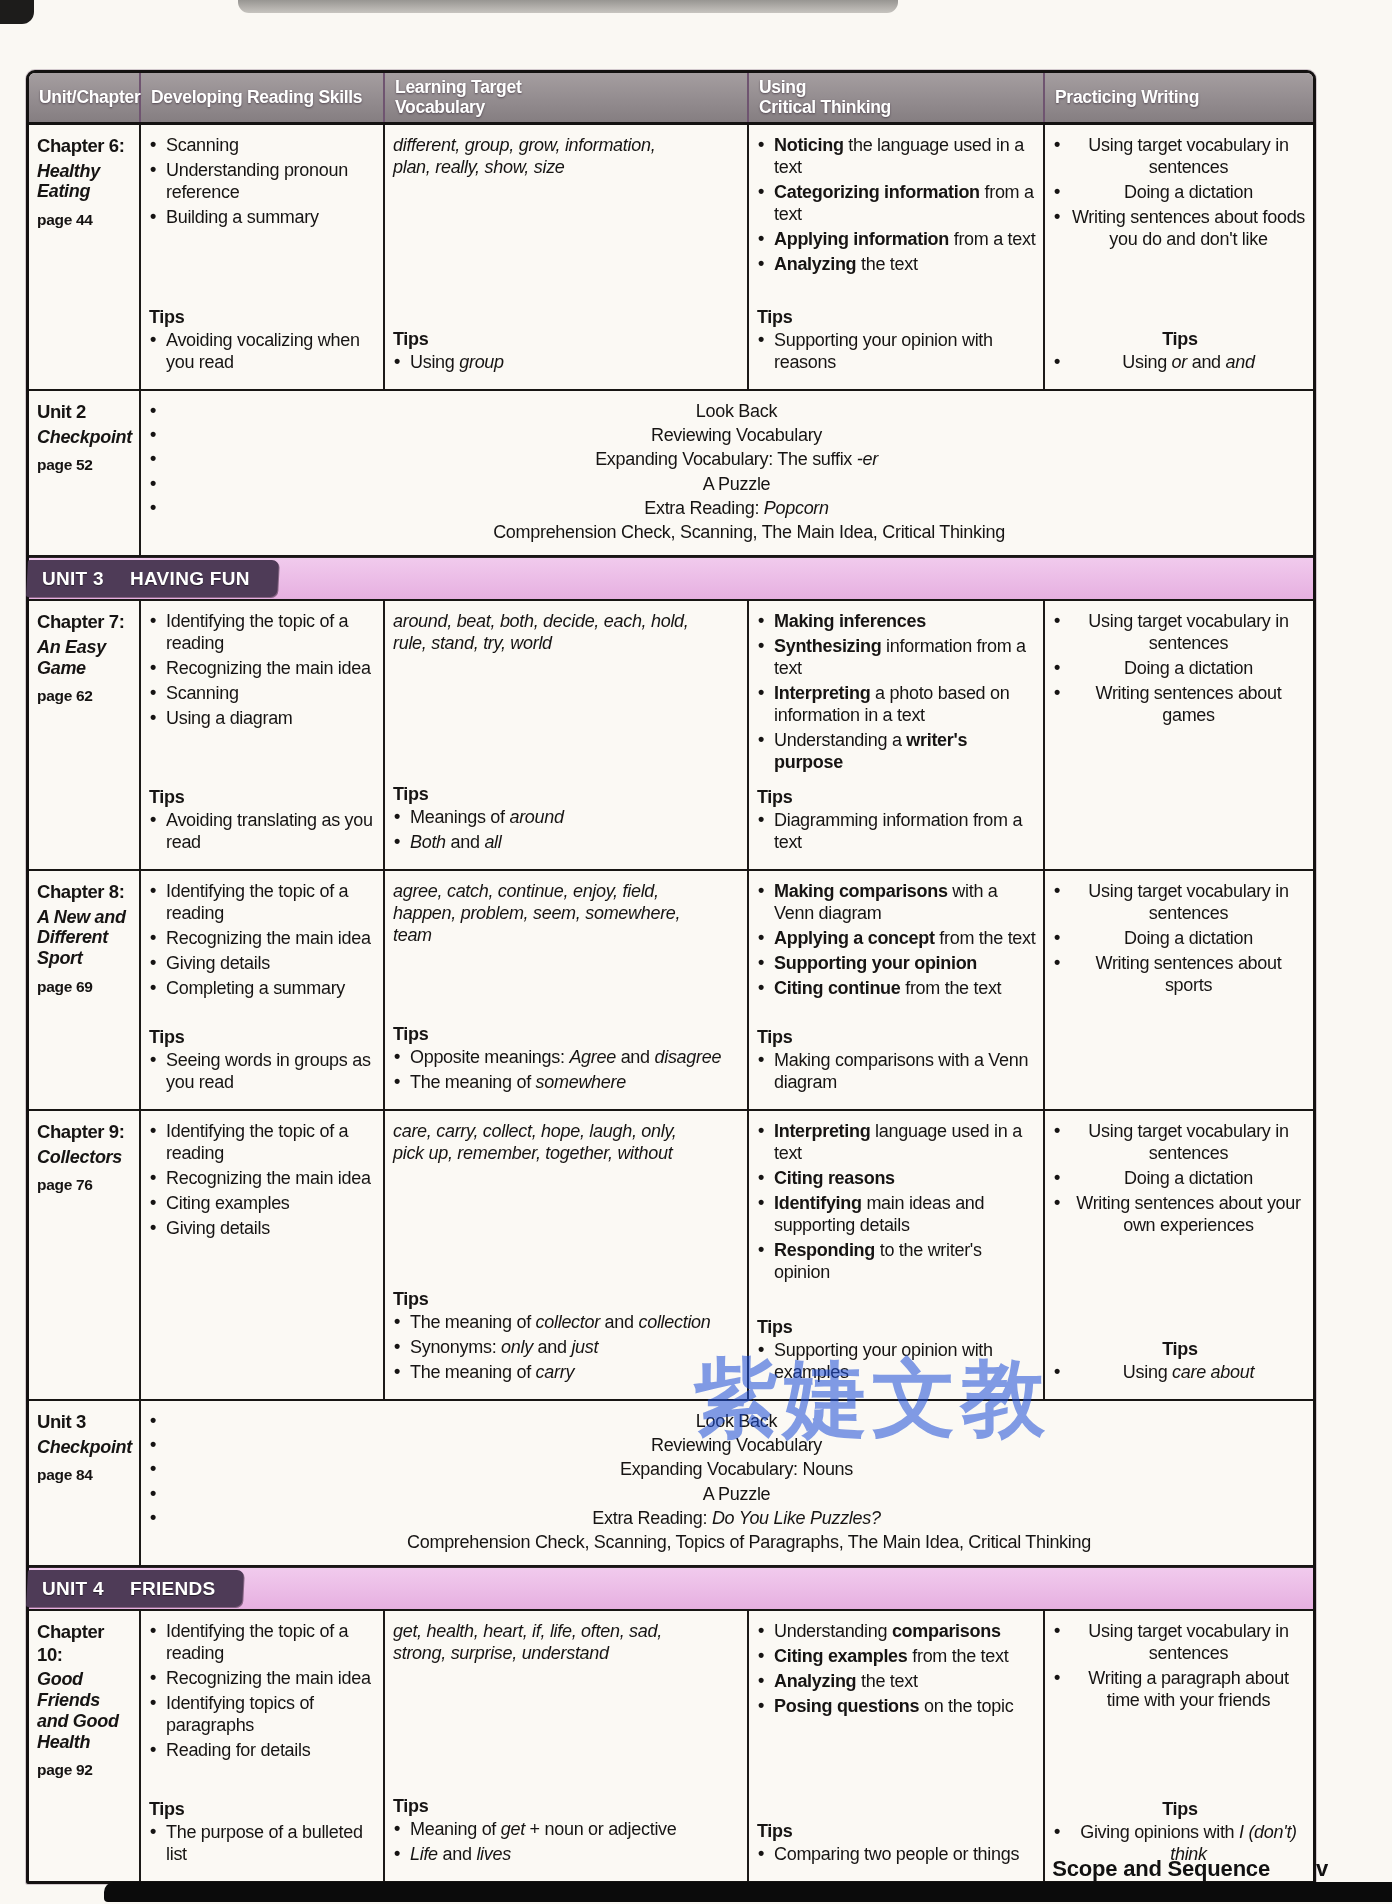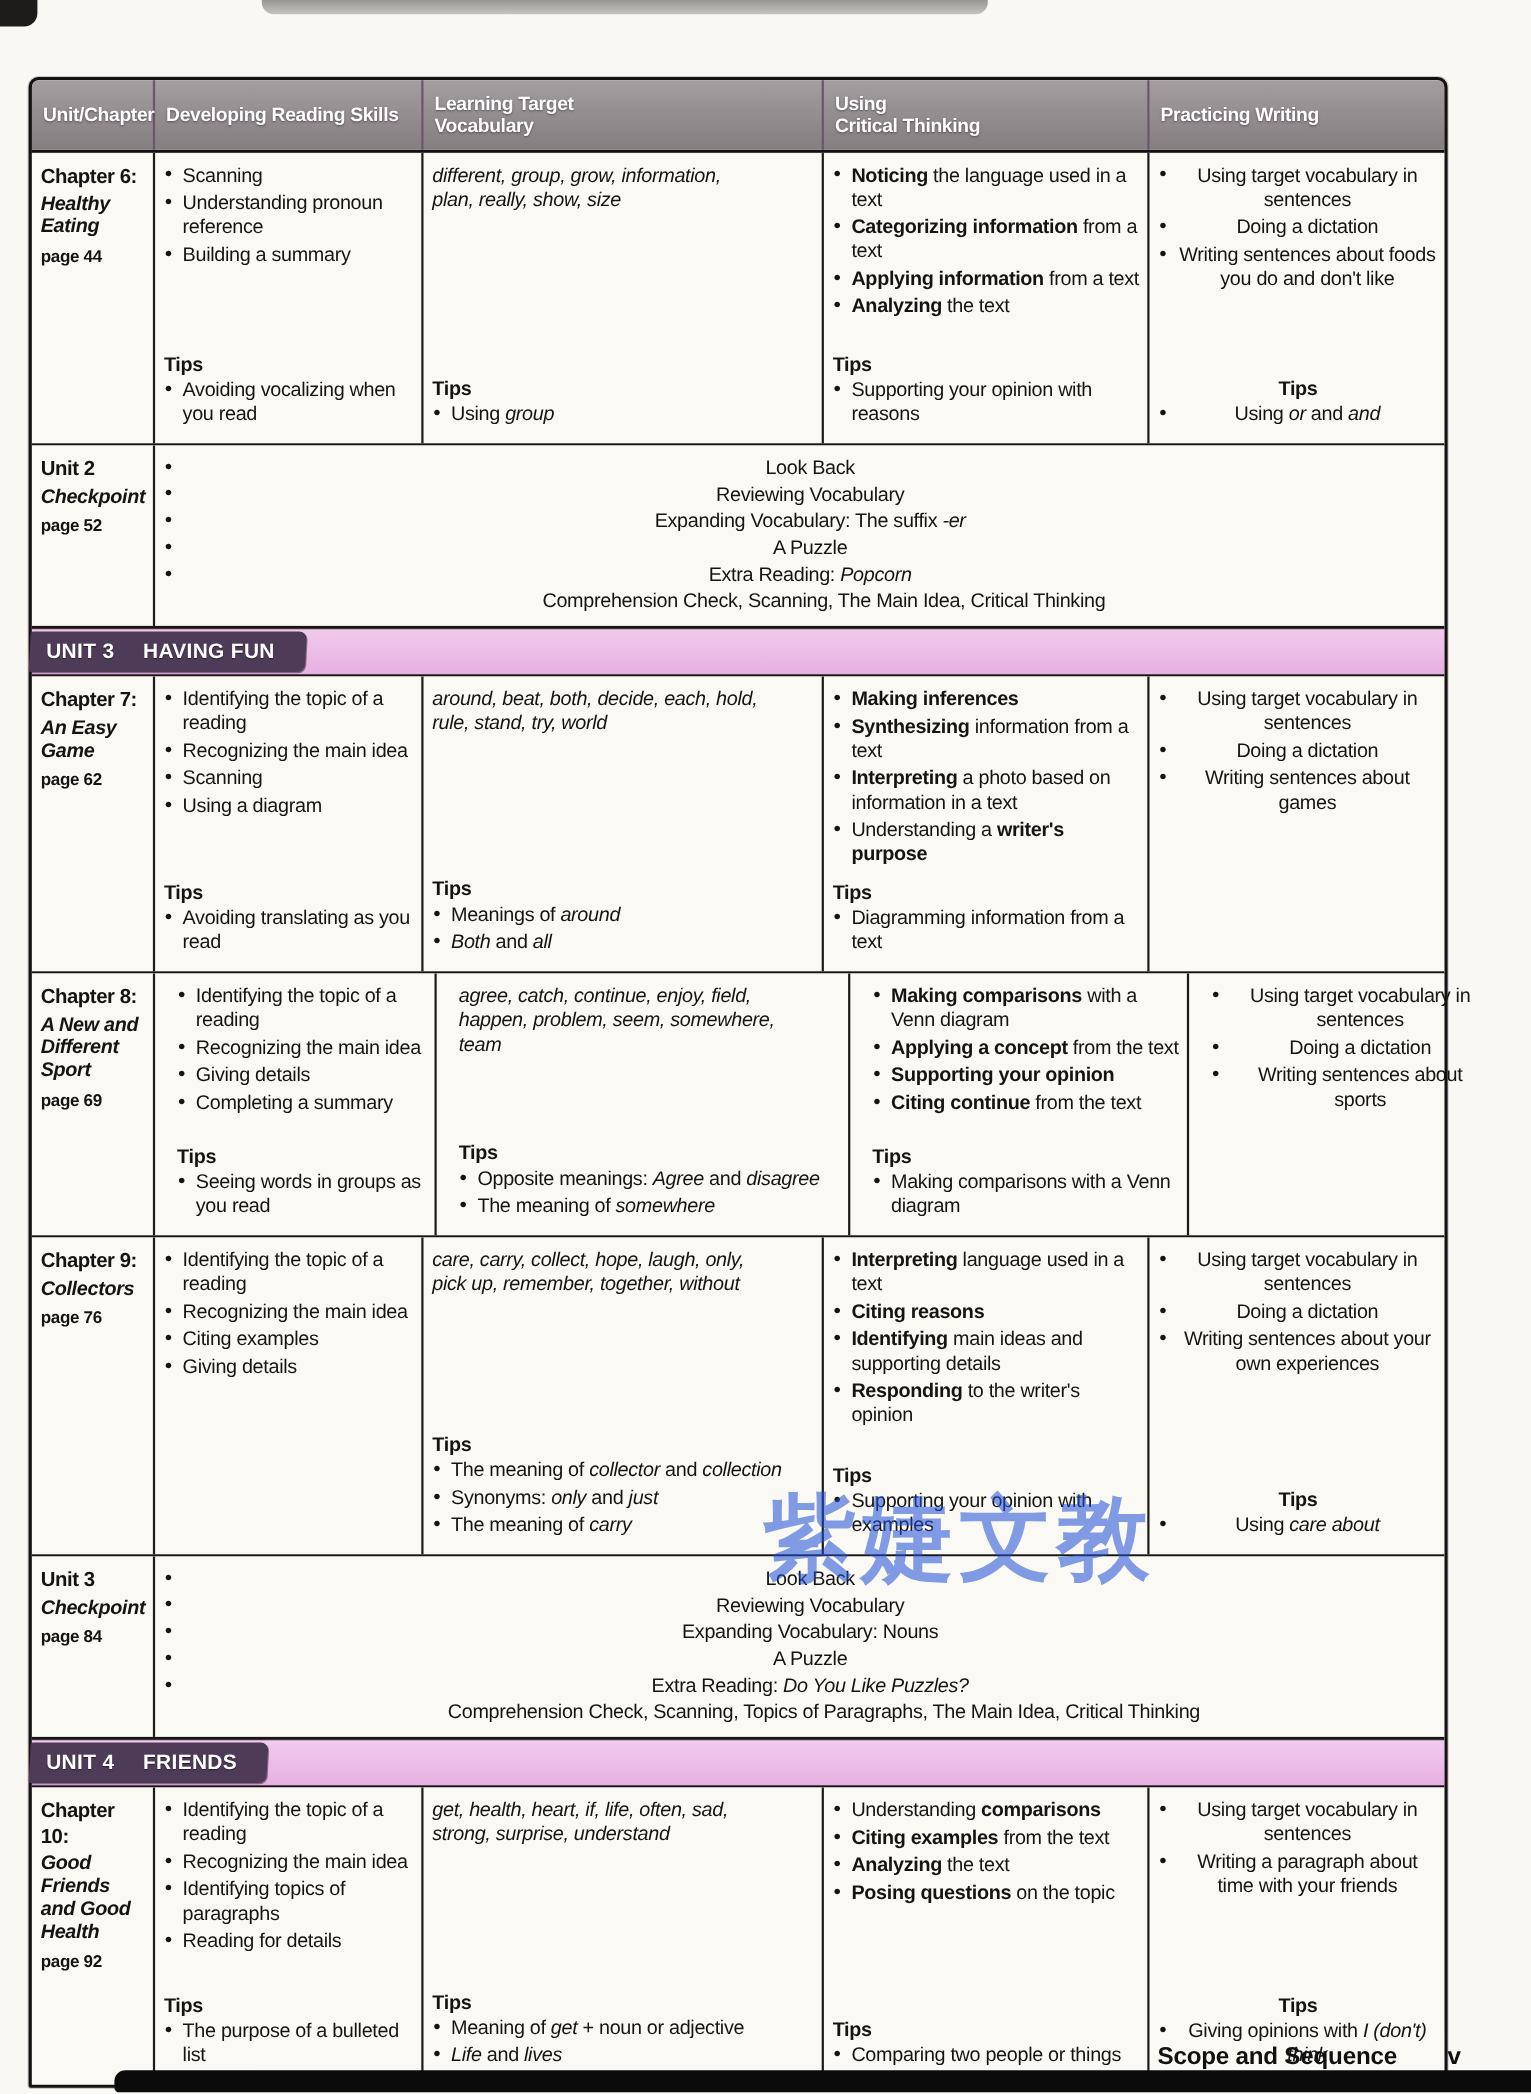--- a/index.html
+++ b/index.html
@@ -15,36 +15,36 @@
 
   
   .scan-corner{position:absolute; left:0; top:0; width:34px; height:24px; background:#1d1c1b; border-radius:0 0 12px 0;}
   .scan-strip{position:absolute; left:238px; top:0; width:660px; height:13px; opacity:.8;
     background:linear-gradient(180deg,#7f7d7a,#bab7b2); border-radius:0 0 11px 11px;}
   .scan-bottom{position:absolute; left:104px; top:1882px; right:0; height:20px; background:#0b0b0b; border-radius:10px 0 0 4px;}
 
   
   .stable{position:absolute; left:26px; top:70px; width:1290px; border:3px solid #141211;
     background:var(--cell); border-radius:9px 9px 2px 2px; box-shadow:0 0 0 1px rgba(90,60,90,.25);}
-  .thead{display:grid; grid-template-columns:var(--cols); height:66px;
+  .thead{display:grid; grid-template-columns:var(--cols); height:52px;
     background:linear-gradient(180deg,var(--header-bg-top) 0%,#938c8f 55%,var(--header-bg-bot) 100%);
     border-bottom:3px solid #141211; border-radius:6px 6px 0 0;}
   .hcell{display:flex; align-items:center; padding:4px 4px 4px 10px; color:#fff; font-weight:700;
     font-size:17.5px; letter-spacing:-0.3px; line-height:1.12; white-space:pre-line;
     text-shadow:0 1px 2px rgba(45,30,45,.6); border-right:2px solid #6f5470;}
   .hcell:last-child{border-right:none;}
 
   .trow{display:grid; grid-template-columns:var(--cols); border-bottom:2.5px solid #181614; background:var(--cell);}
   .trow:last-child{border-bottom:none;}
   .cell{border-right:2px solid #1c1a18; padding:10px 6px 12px 8px; font-size:18px; letter-spacing:-0.3px;
     line-height:1.22; color:var(--ink); display:flex; flex-direction:column; justify-content:space-between; gap:10px;}
   .cell:last-child{border-right:none;text-align:center;}
 
   .h-chapter-6{min-height:266px;} .h-checkpoint-unit-2{min-height:138px;}
-  .h-chapter-7{min-height:248px;} .h-chapter-8{min-height:240px;gap:12px;}
+  .h-chapter-7{min-height:248px;} .h-chapter-8{min-height:240px;}
   .h-chapter-9{min-height:290px;} .h-checkpoint-unit-3{min-height:156px;}
   .h-chapter-10{min-height:270px;}
 
   .blist{list-style:none;}
   .blist li{position:relative; padding-left:17px; margin-bottom:3px;}
   .blist li::before{content:"\2022"; position:absolute; left:1px; top:-1px; font-weight:700;}
   .words{font-style:italic; max-width:300px;}
   .tips .tips-label{font-weight:700; display:block; margin-bottom:1px;}
 
   .chapter-title{font-weight:700; font-size:18.5px; letter-spacing:-0.4px;}

